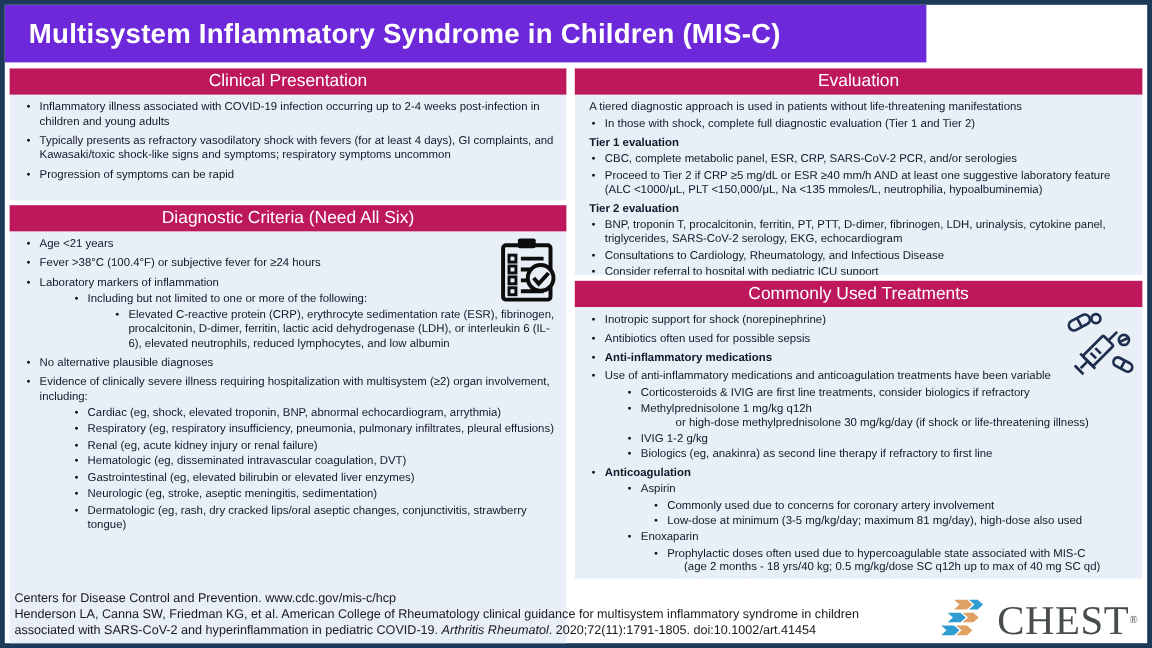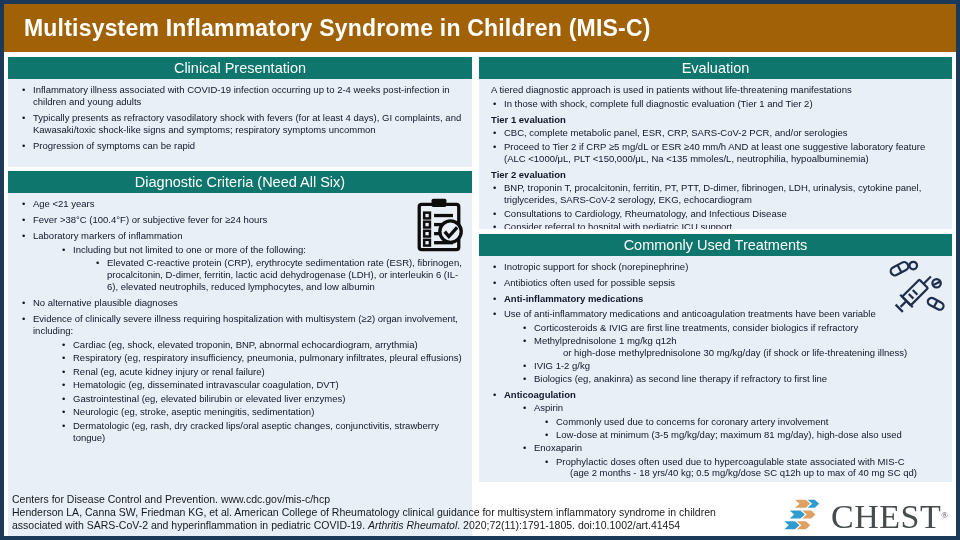--- a/index.html
+++ b/index.html
@@ -1,24 +1,24 @@
 <!DOCTYPE html>
 <html><head>
 <meta charset="utf-8">
 <style>
   html,body{margin:0;padding:0;background:#888;}
   .page{position:relative;width:960px;height:540px;box-sizing:border-box;
     background:#ffffff;border:4px solid #1b3a5a;overflow:hidden;
     font-family:"Liberation Sans",sans-serif;color:#11162a;}
   
-  .titlebar{position:absolute;left:0;top:0;width:952px;height:48px;background:#a16207;}
+  .titlebar{position:absolute;left:0;top:0;width:768px;height:48px;background:#6d28d9;}
   .titlebar .ttl{display:block;padding-left:20px;line-height:48px;font-size:23px;
     font-weight:bold;color:#ffffff;letter-spacing:0.2px;}
   
-  .phead{position:absolute;height:22px;line-height:22px;background:#0f766e;color:#ffffff;
+  .phead{position:absolute;height:22px;line-height:22px;background:#be185d;color:#ffffff;
     text-align:center;font-size:14.5px;font-weight:500;}
   .pcontent{position:absolute;background:#e9eff6;box-sizing:border-box;
     padding:5px 10px 4px 10px;overflow:hidden;}
   
   .h-clin{left:4px;top:53px;width:464px;}
   .c-clin{left:4px;top:75px;width:464px;height:88px;}
   .h-diag{left:4px;top:167px;width:464px;}
   .c-diag{left:4px;top:189px;width:464px;height:352px;}
   .h-eval{left:475px;top:53px;width:473px;}
   .c-eval{left:475px;top:75px;width:473px;height:150px;}

